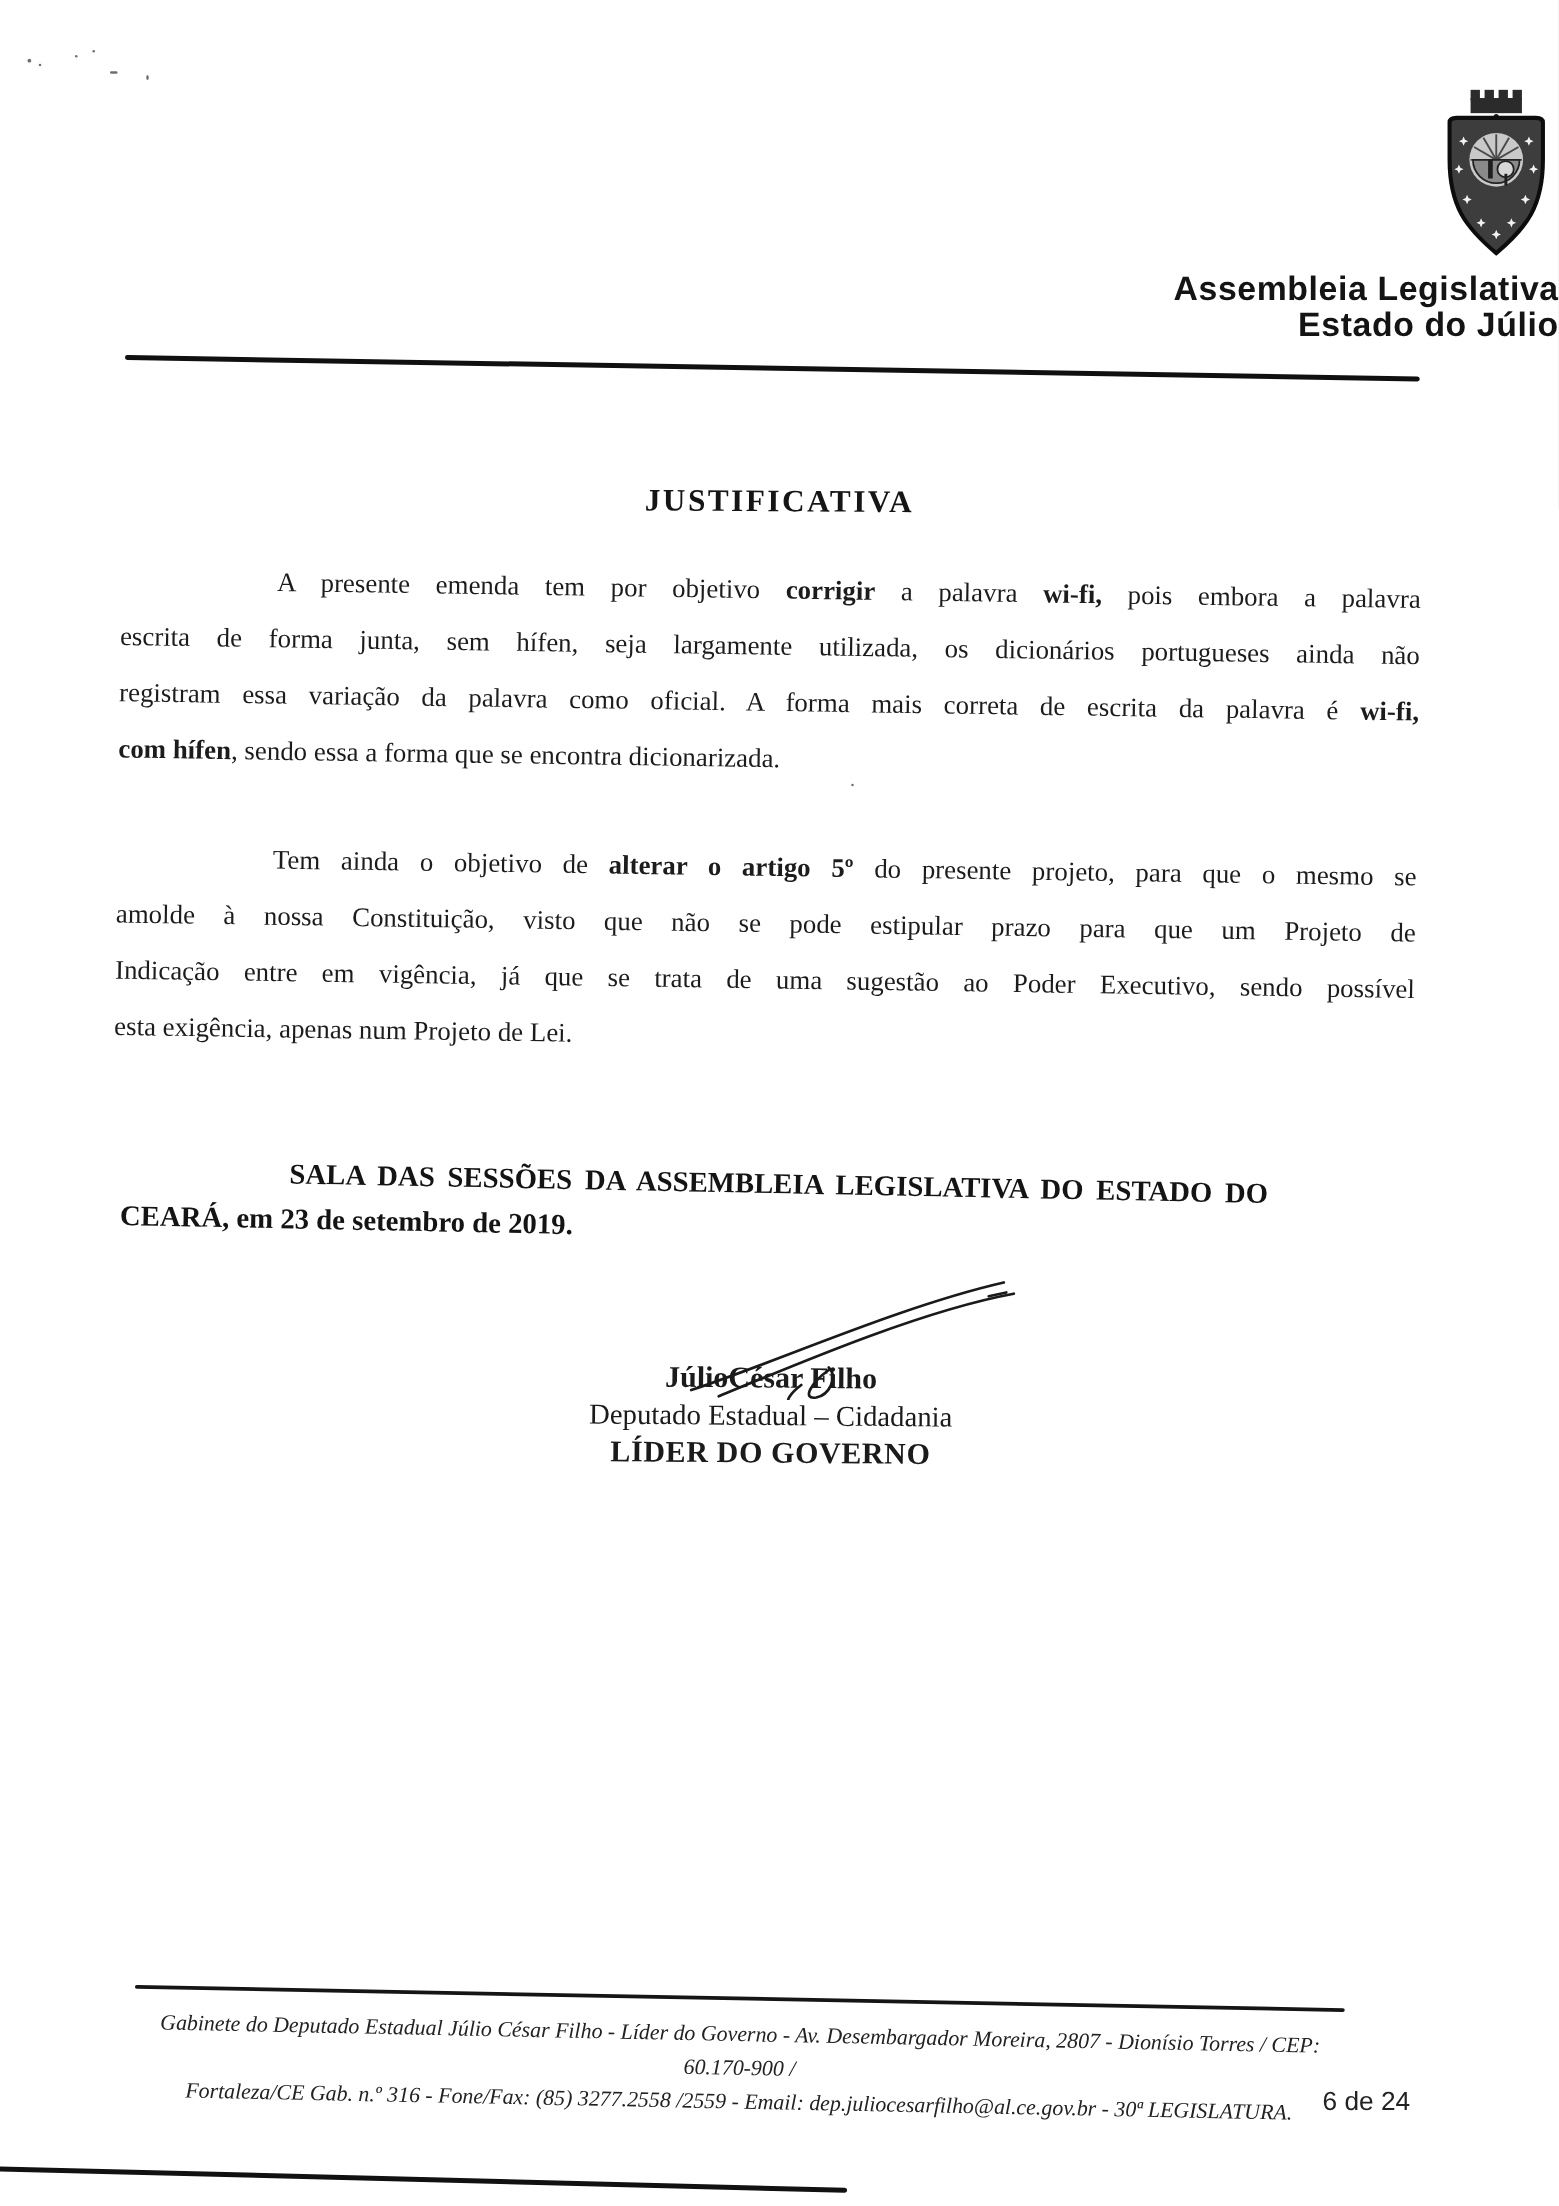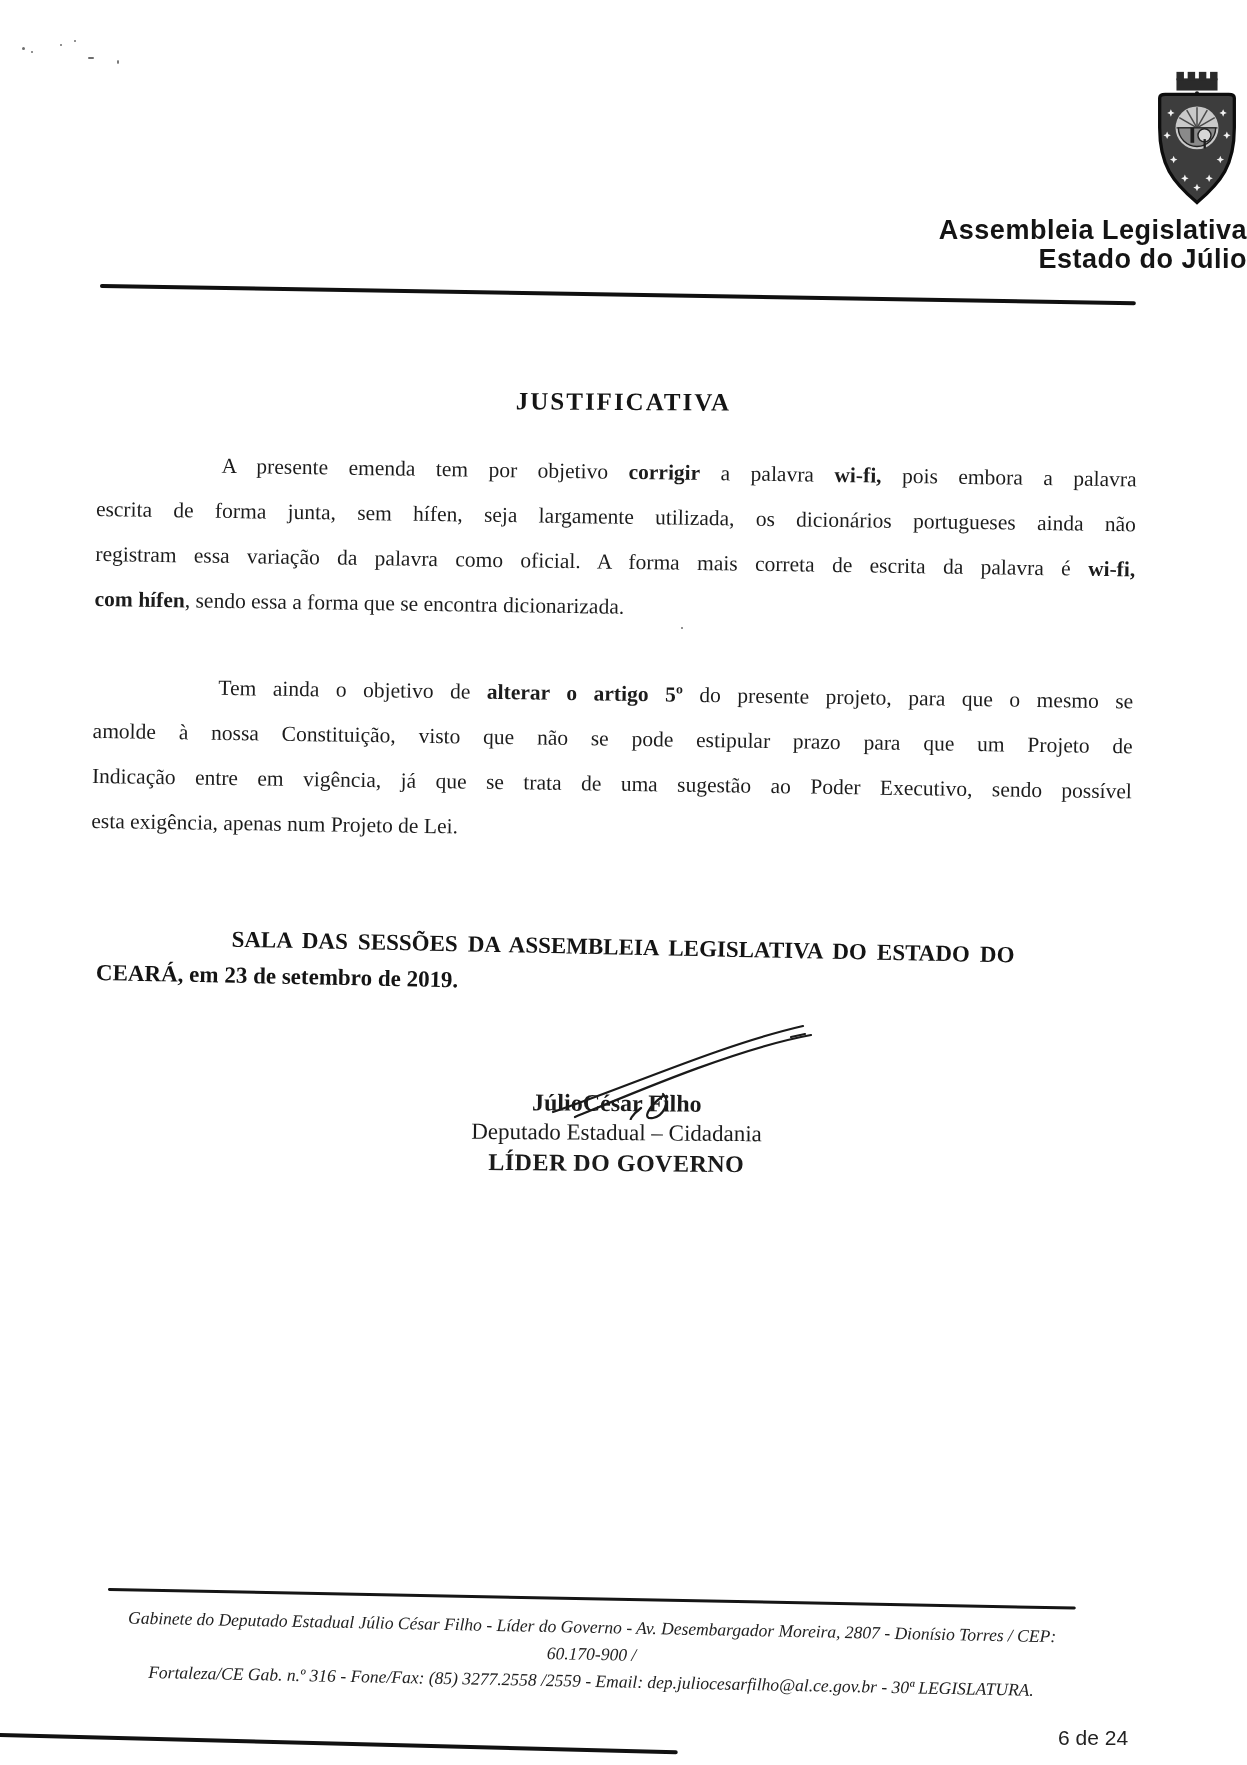--- a/index.html
+++ b/index.html
@@ -62,21 +62,21 @@
   .footer-text{
     position:absolute; left:100px; top:1604px; width:985px; text-align:center;
     font-style:italic; font-size:17.5px; line-height:27px; color:#222;
     transform:rotate(1.15deg); transform-origin:0 0;
   }
   .bottom-line{
     position:absolute; left:-4px; top:1733px; width:682px; height:3.5px;
     background:#111; transform:rotate(1.45deg); transform-origin:0 0; border-radius:2px;
   }
   .page-num{
-    position:absolute; left:1058px; top:1726px;
+    position:absolute; left:1058px; top:1670px;
     font-family:"Liberation Sans", sans-serif; font-size:21px; color:#222;
   }
   
   .speck{position:absolute; background:#4a4a4a; border-radius:50%; opacity:.8;}
 </style>
 </head>
 <body>
 
 <div class="page">
 

